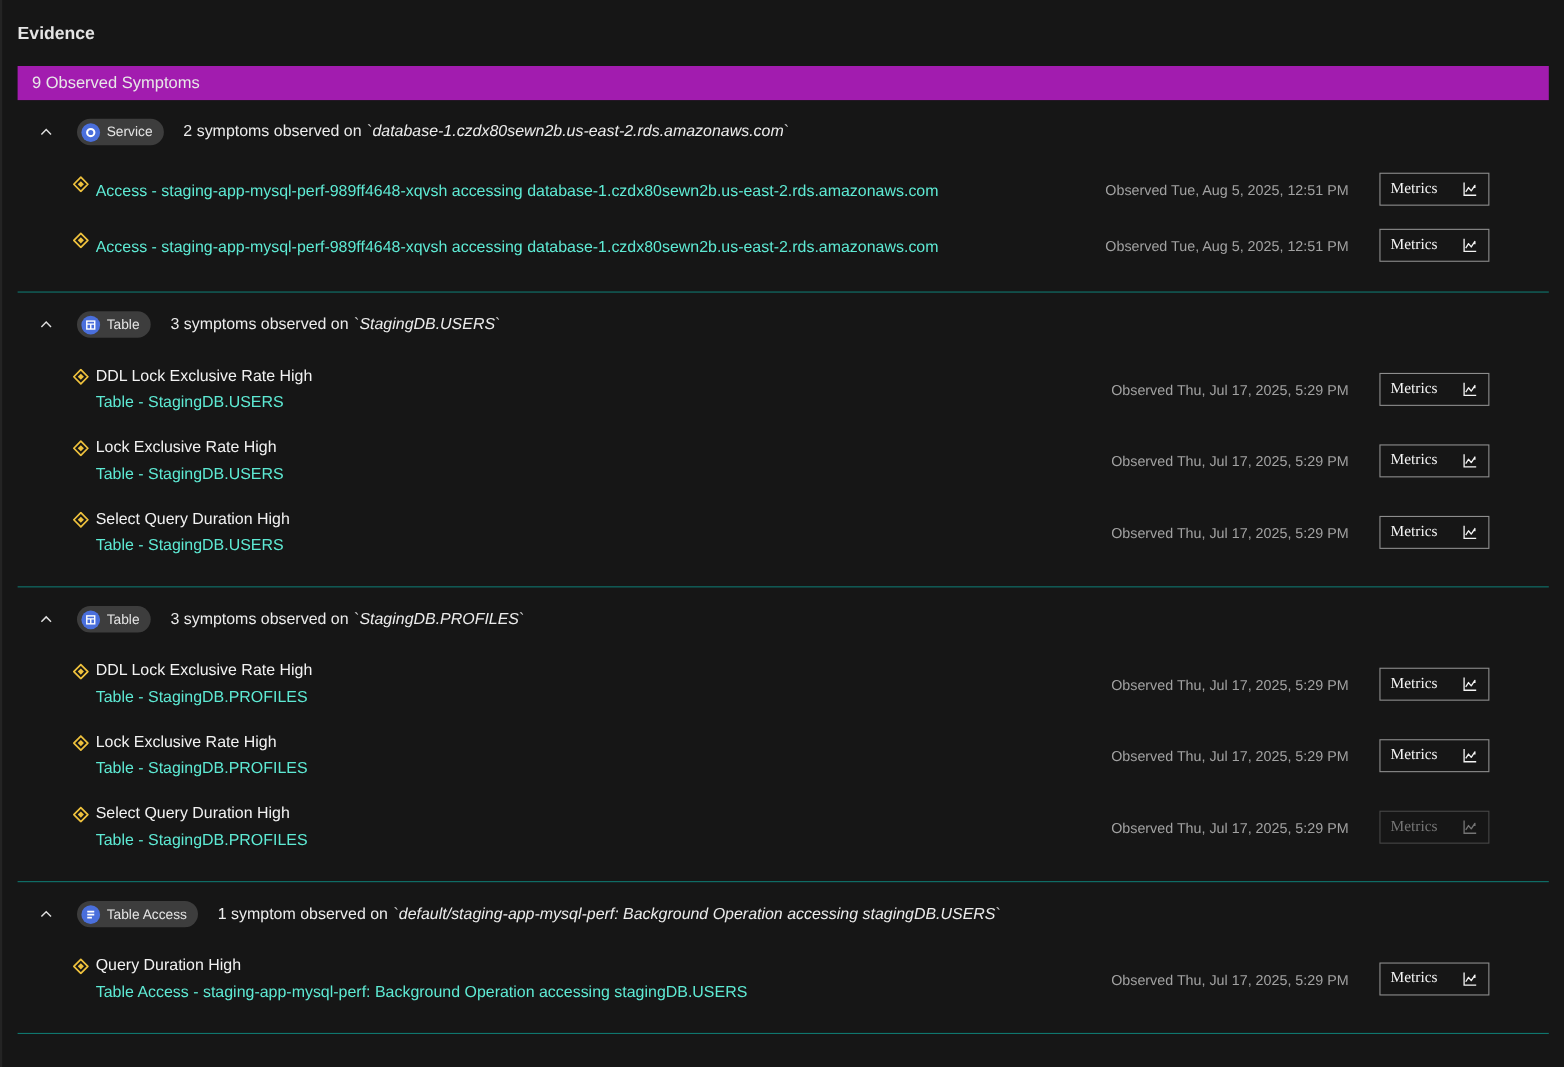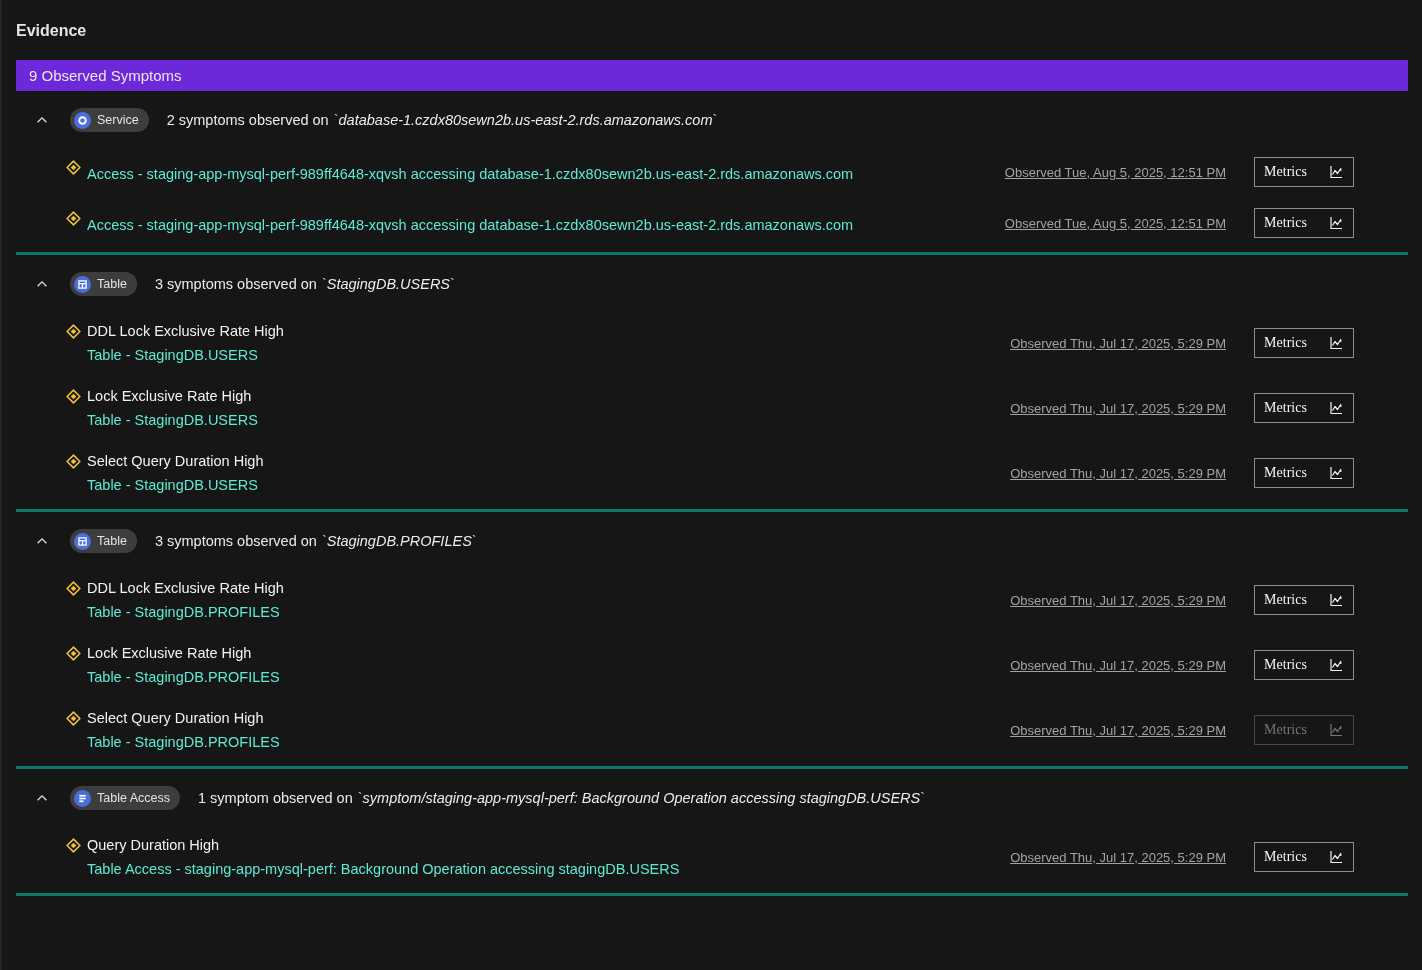--- a/index.html
+++ b/index.html
@@ -17,30 +17,30 @@
   .page { padding: 0 14px 0 16px; }
 
   .page-title {
     margin-top: 22px;
     font-size: 16px; font-weight: 700; color: #e5e5e5; line-height: 18px;
   }
 
   .summary-bar {
     margin-top: 20px;
     height: 31px;
-    background: #6d28d9;
+    background: #a21caf;
     display: flex; align-items: center;
     padding-left: 13px;
     font-size: 15px; color: #e8e8e8;
     cursor: pointer;
   }
 
   .group {
-    padding: 17px 0 14px 0;
-    border-bottom: 3px solid #0f766e;
+    padding: 17px 0 27px 0;
+    border-bottom: 1px solid #0f766e;
   }
 
   .group-header {
     display: flex; align-items: center;
     padding-left: 18px;
     height: 24px;
   }
   .collapse-btn {
     background: none; border: none; padding: 0; cursor: pointer;
     color: #e0e0e0; width: 16px; height: 16px;
@@ -77,21 +77,21 @@
   .symptom-row:first-child { margin-top: 25px; }
   .severity { width: 15px; height: 15px; flex: none; align-self: flex-start; margin-top: 3px; }
   .symptom-text { margin-left: 6px; min-width: 0; }
   .symptom-title { font-size: 14.5px; color: #f2f2f2; line-height: 20px; }
   .symptom-subtitle { font-size: 14.5px; color: #5eead4; line-height: 20px; margin-top: 4px; }
 
   .row-right {
     margin-left: auto;
     display: flex; align-items: center; gap: 28px; flex: none;
   }
-  .observed { font-size: 13px; color: #a2a2a2; white-space: nowrap; text-decoration: underline; }
+  .observed { font-size: 13px; color: #a2a2a2; white-space: nowrap; }
   .metrics-btn {
     width: 100px; height: 30px;
     background: transparent;
     border: 1px solid #8d8d8d;
     color: #f4f4f4;
     font-family: Liberation Serif, serif;
     font-size: 14px;
     display: inline-flex; align-items: center; justify-content: center; gap: 21px;
     cursor: pointer;
   }
@@ -354,21 +354,21 @@
         <span class="badge-icon">
               <svg width="17" height="17" viewBox="0 0 16 16" fill="none">
                 <line x1="5" y1="5.4" x2="11" y2="5.4" stroke="#ffffff" stroke-width="1.6"></line>
                 <line x1="5" y1="8" x2="11" y2="8" stroke="#ffffff" stroke-width="1.6"></line>
                 <line x1="5" y1="10.6" x2="9" y2="10.6" stroke="#ffffff" stroke-width="1.6"></line>
               </svg>
             </span>
         <span class="badge-label">Table Access</span>
       </span>
       <span class="group-summary">
-        <span class="prefix">1 symptom observed on</span><span class="entity-wrap"><span class="tick">`</span><span class="entity-name">symptom/staging-app-mysql-perf: Background Operation accessing stagingDB.USERS</span><span class="tick tick2">`</span></span>
+        <span class="prefix">1 symptom observed on</span><span class="entity-wrap"><span class="tick">`</span><span class="entity-name">default/staging-app-mysql-perf: Background Operation accessing stagingDB.USERS</span><span class="tick tick2">`</span></span>
       </span>
     </div>
     <div class="rows">
   <div class="symptom-row">
     <svg class="severity" viewBox="0 0 16 16" fill="none">
       <path d="M8 1.2 L14.8 8 L8 14.8 L1.2 8 Z" stroke="#eec13d" stroke-width="1.7" stroke-linejoin="round" fill="none"></path>
       <path d="M8 5 L11 8 L8 11 L5 8 Z" fill="#eec13d"></path>
     </svg>
     <div class="symptom-text">
       <div class="symptom-title">Query Duration High</div>

